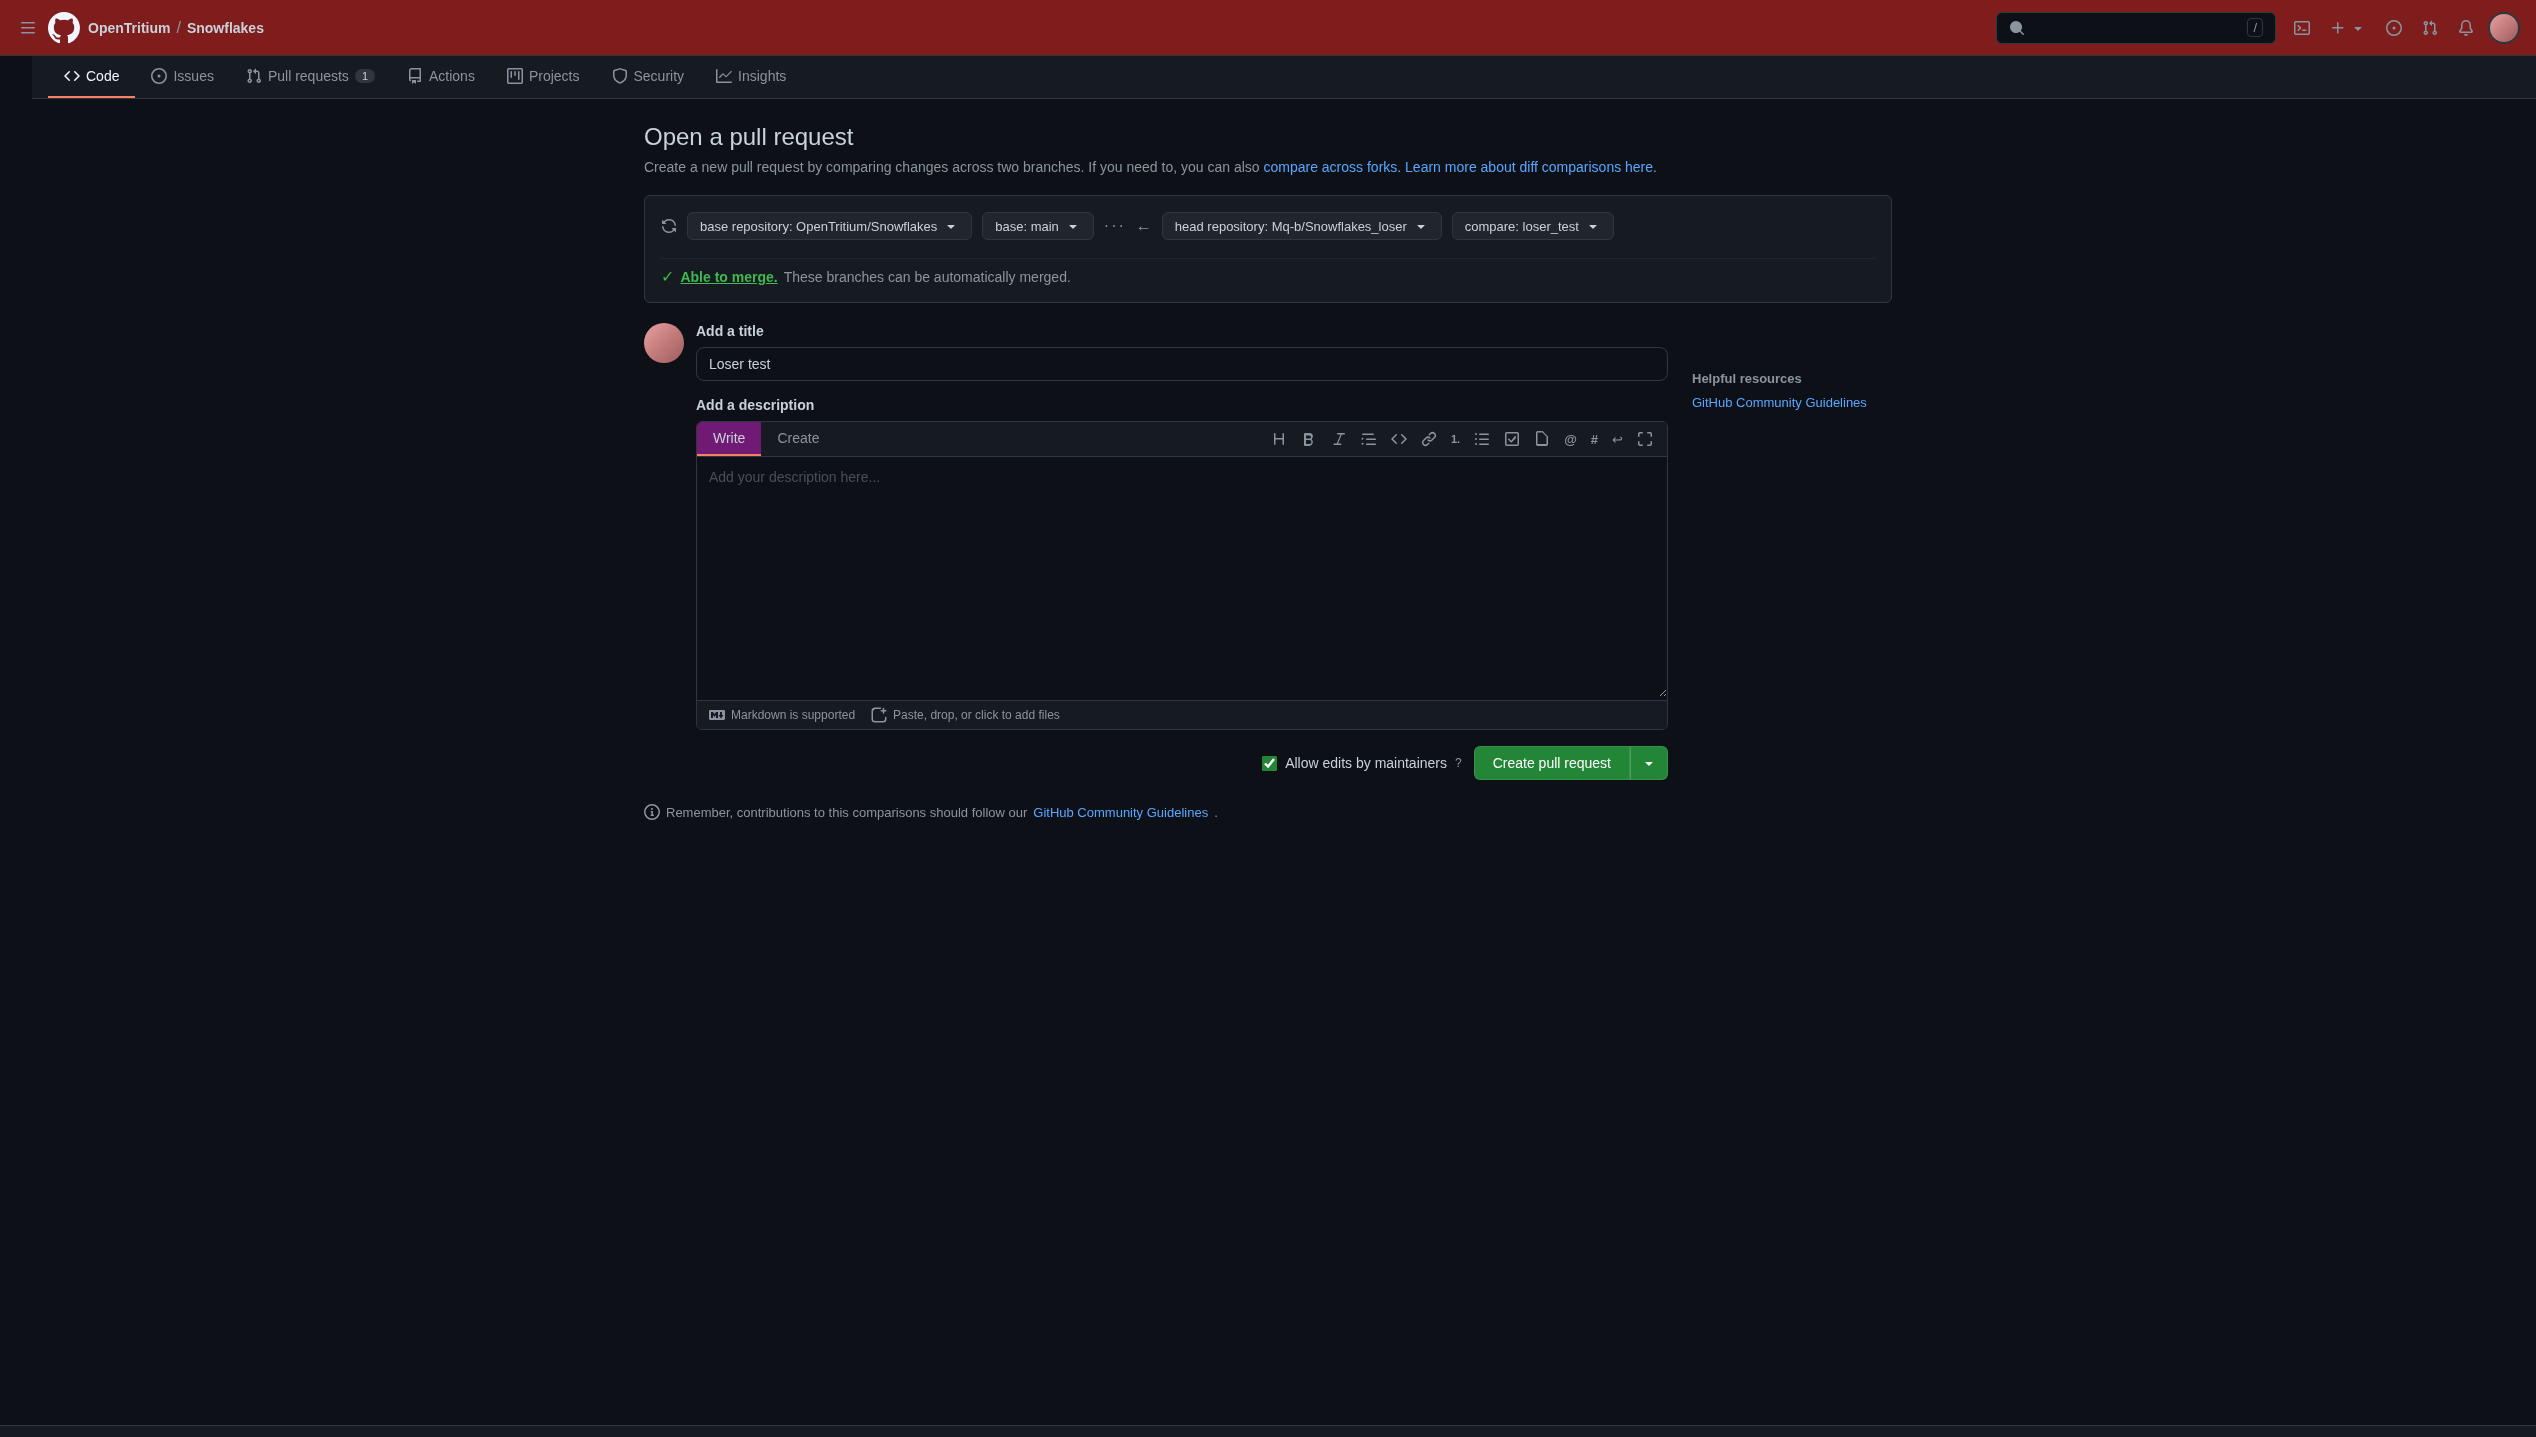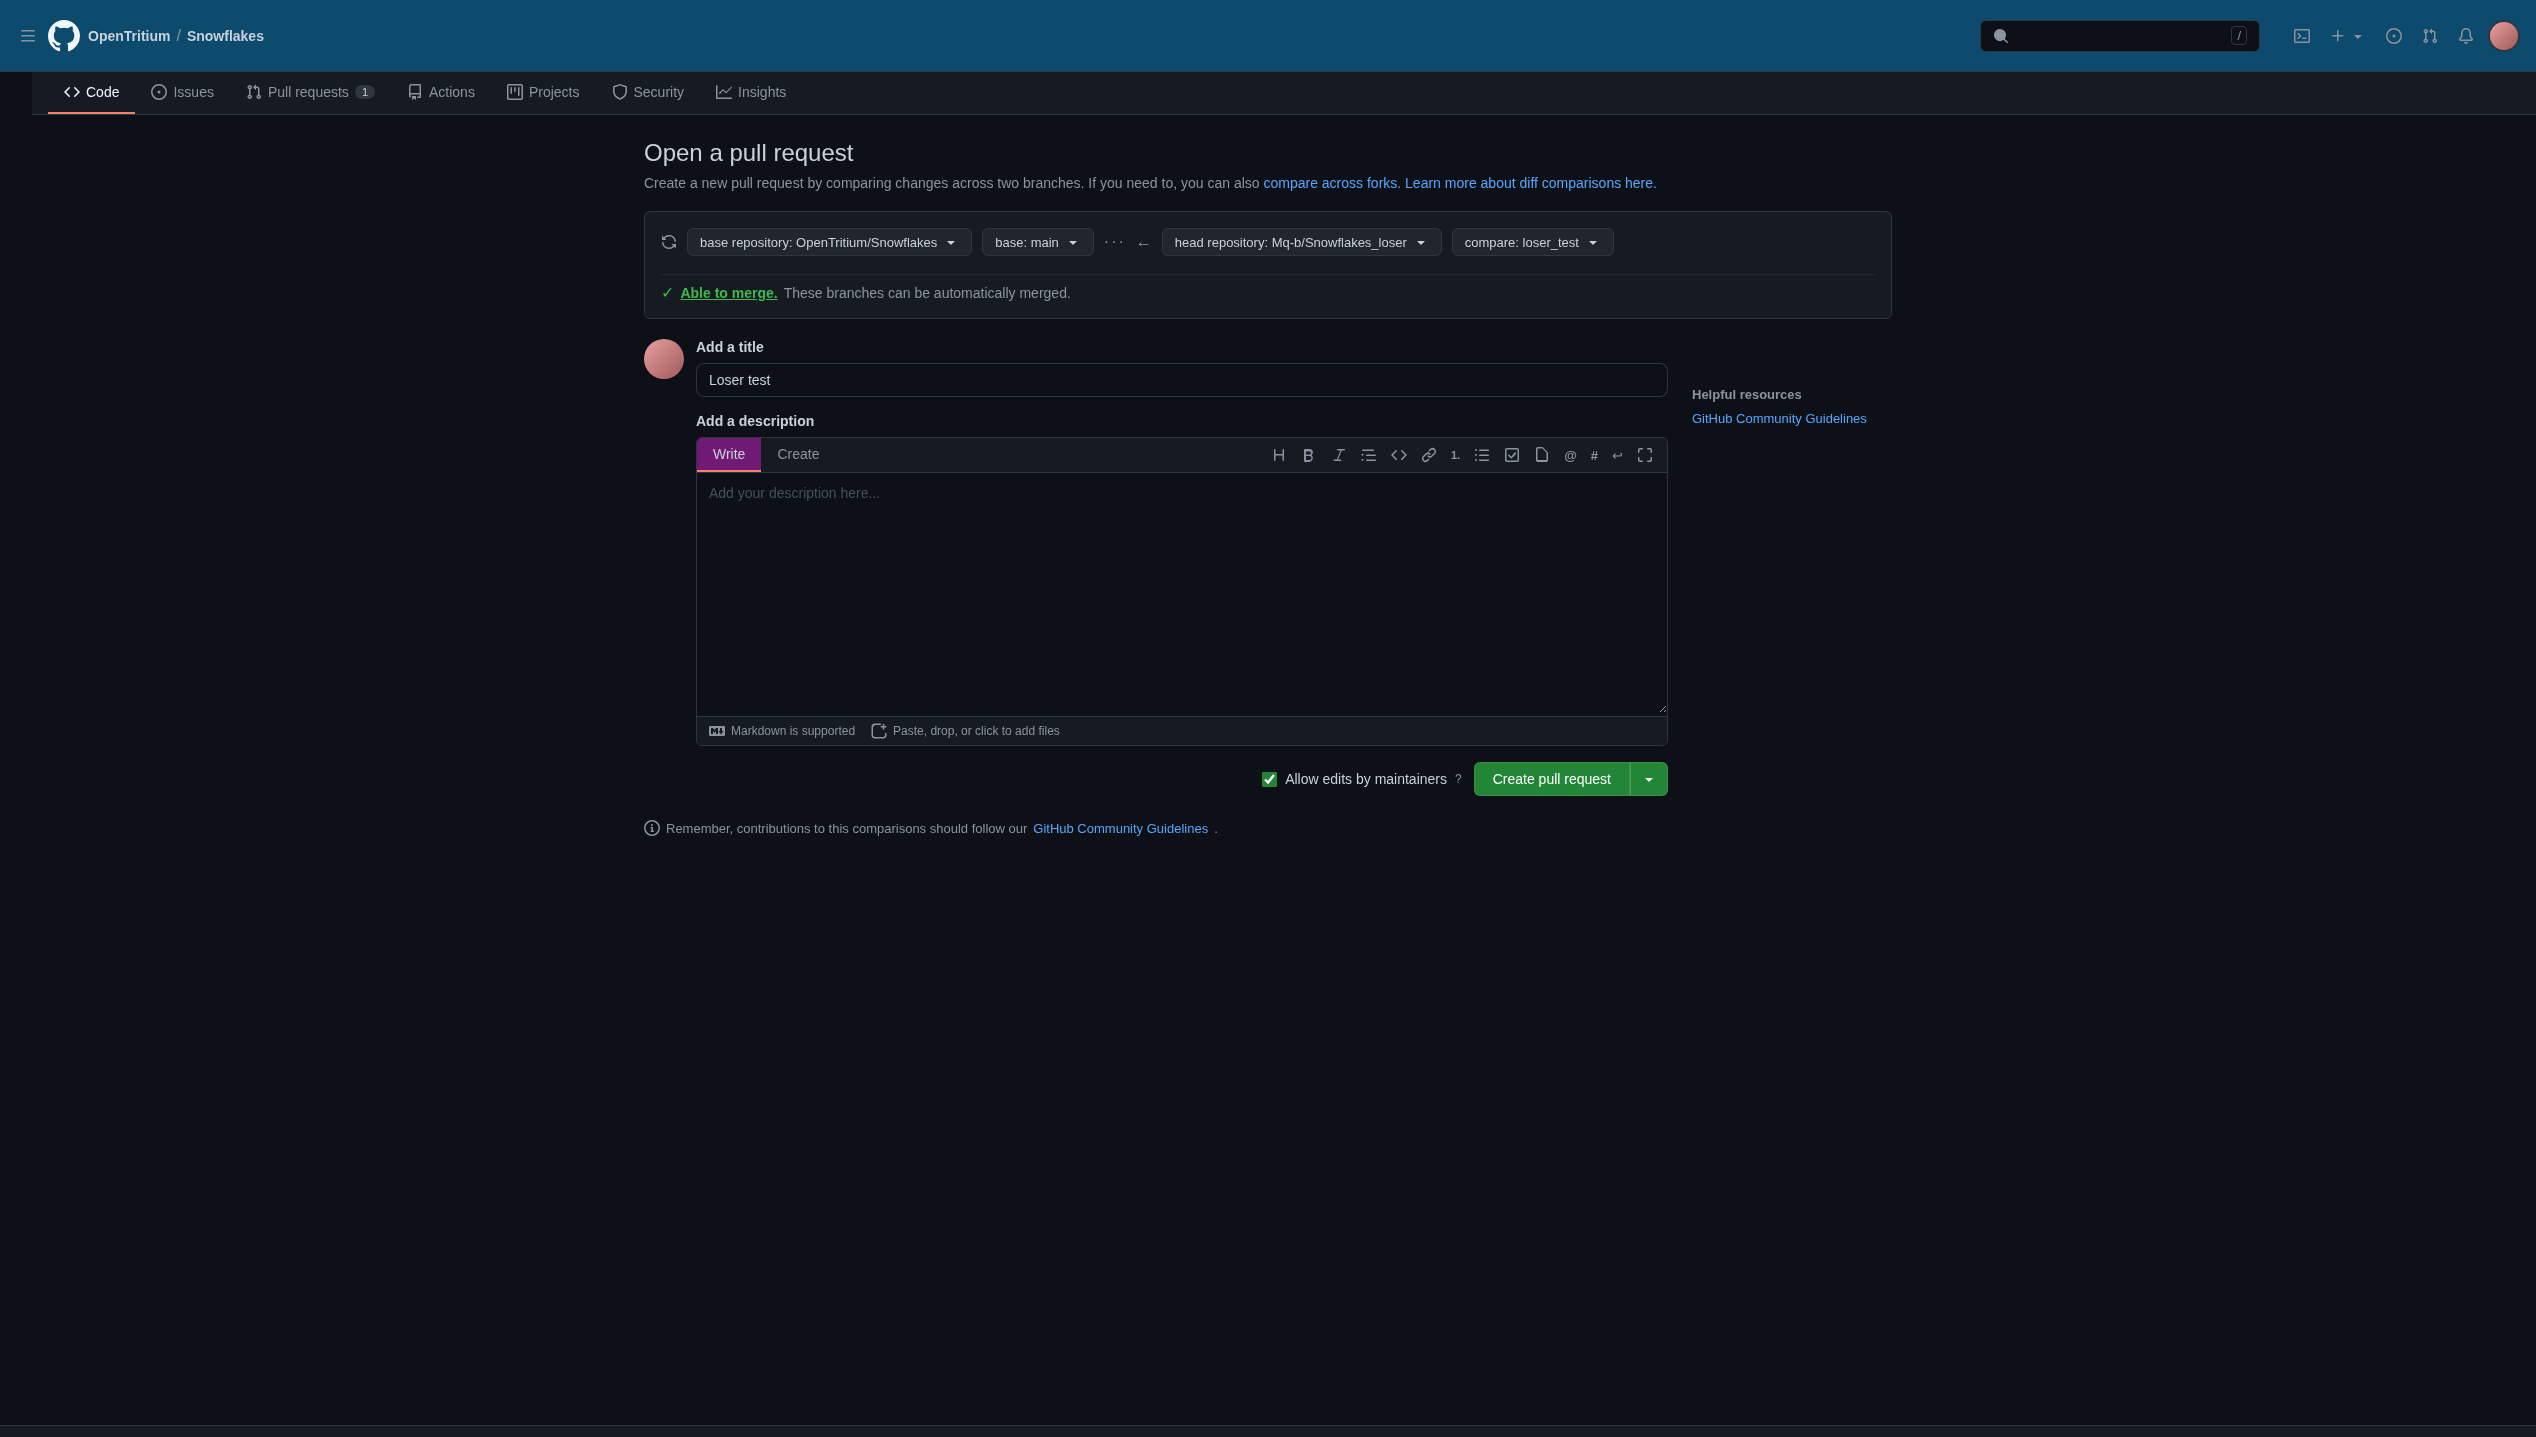--- a/index.html
+++ b/index.html
@@ -6,27 +6,27 @@
     body {
       background: #0d1117;
       color: #c9d1d9;
       font-family: -apple-system, BlinkMacSystemFont, 'Segoe UI', Helvetica, Arial, sans-serif;
       font-size: 14px;
       min-height: 100vh;
     }
 
     
     .header {
-      background: #0c4a6e;
+      background: #7f1d1d;
       border-bottom: 1px solid #30363d;
       display: flex;
       align-items: center;
       padding: 0 16px;
-      height: 72px;
-      gap: 28px;
+      height: 56px;
+      gap: 12px;
       position: sticky;
       top: 0;
       z-index: 100;
     }
     .header-left {
       display: flex;
       align-items: center;
       gap: 8px;
       flex: 1;
     }

